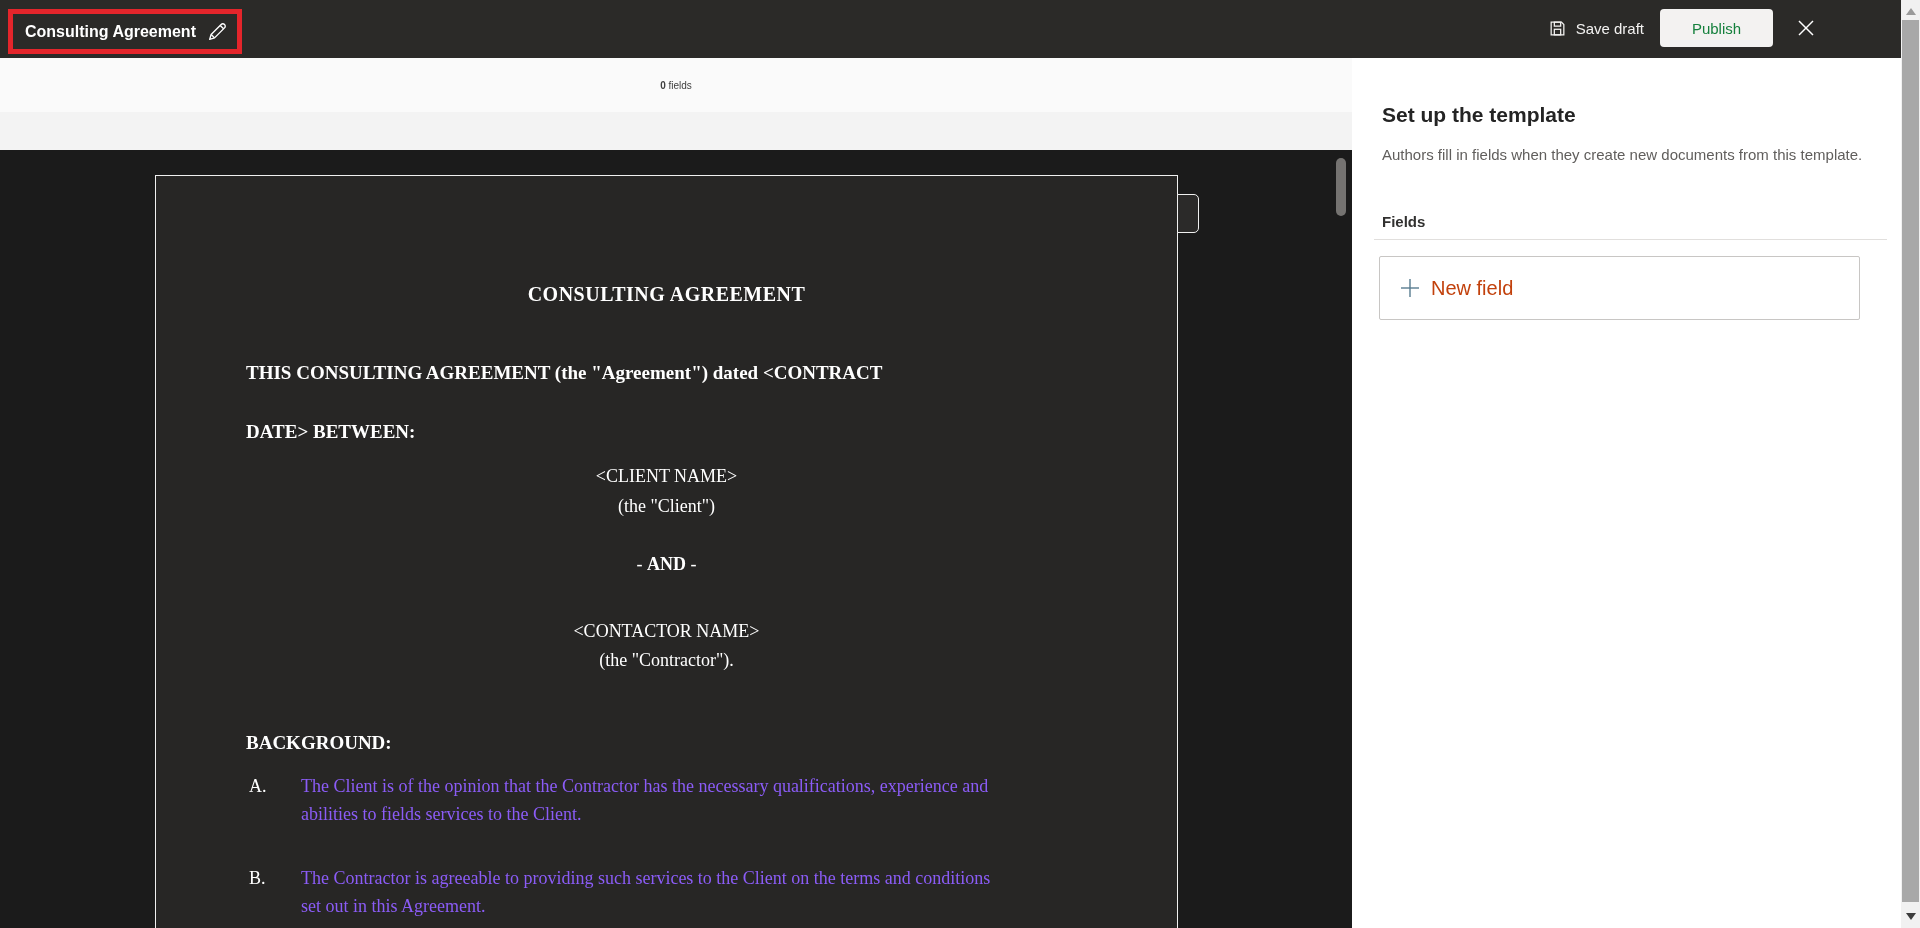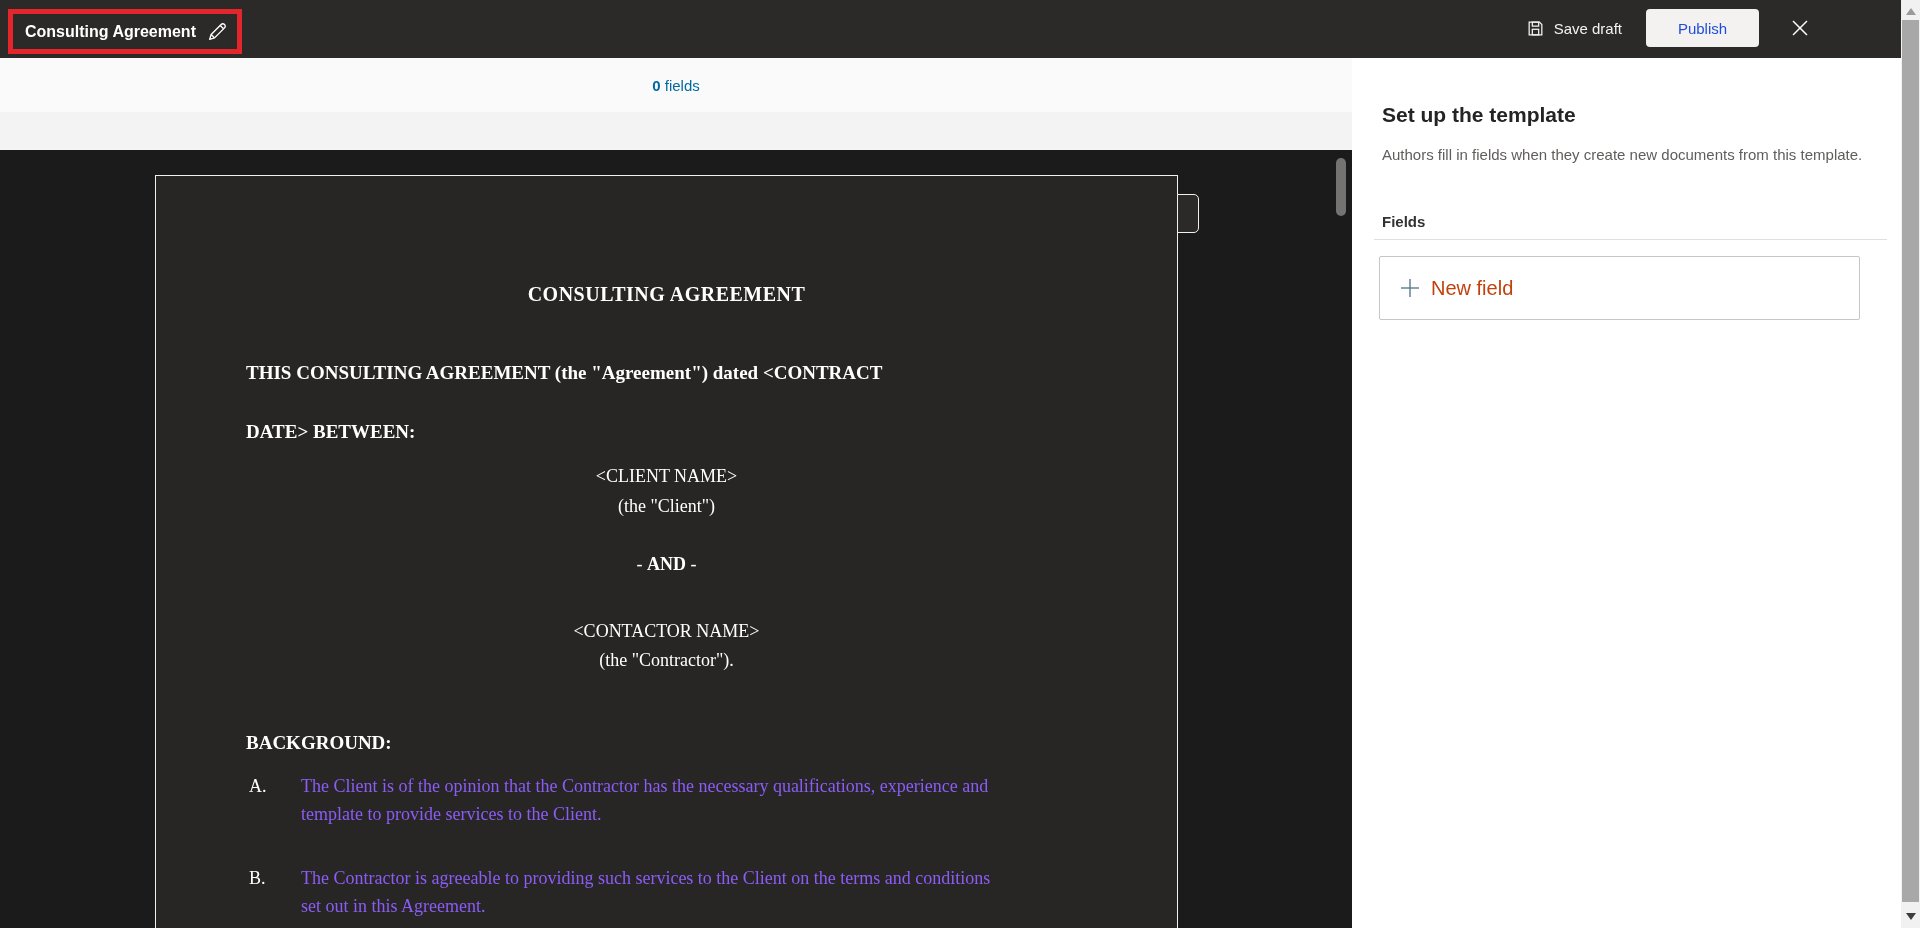--- a/index.html
+++ b/index.html
@@ -5,31 +5,31 @@
   * { margin:0; padding:0; box-sizing:border-box; }
   html,body { width:1920px; height:928px; overflow:hidden; background:#fff;
               font-family:"Liberation Sans", sans-serif; }
 
   
   #topbar { position:absolute; left:0; top:0; width:1901px; height:58px; background:#2b2a28; }
   #title-annotation { position:absolute; left:8px; top:9px; width:234px; height:45px;
                       border:5px solid #e4252b; display:flex; align-items:center; }
   #template-name { color:#ffffff; font-size:16px; font-weight:700; margin-left:12px; white-space:nowrap; cursor:pointer; }
   #pencil { margin-left:8px; width:26px; height:26px; display:inline-flex; align-items:center; justify-content:center; cursor:pointer; }
-  #topbar-right { position:absolute; right:84px; top:0; height:56px; display:flex; align-items:center; gap:24px; }
+  #topbar-right { position:absolute; right:78px; top:0; height:56px; display:flex; align-items:center; gap:16px; }
   #save-draft { display:flex; align-items:center; gap:9px; color:#f3f2f1; font-size:15px; cursor:pointer; }
   #publish-btn { width:113px; height:38px; background:#f3f2f1; border:none; border-radius:4px;
-                 color:#1d4ed8; font-size:15px; font-family:"Liberation Sans", sans-serif; }
+                 color:#15803d; font-size:15px; font-family:"Liberation Sans", sans-serif; }
   #close-btn { width:34px; height:34px; display:flex; align-items:center; justify-content:center; cursor:pointer; }
 
   
   #strip1 { position:absolute; left:0; top:58px; width:1352px; height:54px; background:#fafafa;
             display:flex; align-items:center; justify-content:center; }
   #strip2 { position:absolute; left:0; top:112px; width:1352px; height:38px; background:#f3f3f3; }
-  #fields-count-wrap { font-size:15px; color:#0369a1; }
+  #fields-count-wrap { font-size:10px; color:#404040; }
   #fields-count-wrap .count { font-weight:700; }
 
   
   #canvas { position:absolute; left:0; top:150px; width:1352px; height:778px; background:#1b1b1b; overflow:hidden; }
   #page { position:absolute; left:155px; top:25px; width:1023px; height:760px;
           background:#272625; border:1px solid #f0f0f0; }
   #page-tab { position:absolute; left:1177px; top:44px; width:22px; height:39px;
               background:#2b2a29; border:1px solid #f0f0f0; border-radius:0 5px 5px 0; }
   #doc-scroll-thumb { position:absolute; left:1336px; top:8px; width:10px; height:58px;
                       background:#757371; border-radius:5px; }
@@ -112,21 +112,21 @@
     <div class="doc-line left b" style="top:186px">THIS CONSULTING AGREEMENT (the "Agreement") dated &lt;CONTRACT</div>
     <div class="doc-line left b" style="top:245px">DATE&gt; BETWEEN:</div>
     <div class="doc-line center" style="top:290px">&lt;CLIENT NAME&gt;</div>
     <div class="doc-line center" style="top:320px">(the "Client")</div>
     <div class="doc-line center" style="top:378px"><span>- </span><span style="font-weight:700">AND</span><span> -</span></div>
     <div class="doc-line center" style="top:445px">&lt;CONTACTOR NAME&gt;</div>
     <div class="doc-line center" style="top:474px">(the "Contractor").</div>
     <div class="doc-line left b" style="top:556px">BACKGROUND:</div>
     <div class="marker" style="top:600px">A.</div>
     <div class="para" style="top:600px">The Client is of the opinion that the Contractor has the necessary qualifications, experience and</div>
-    <div class="para" style="top:628px">template to provide services to the Client.</div>
+    <div class="para" style="top:628px">abilities to fields services to the Client.</div>
     <div class="marker" style="top:692px">B.</div>
     <div class="para" style="top:692px">The Contractor is agreeable to providing such services to the Client on the terms and conditions</div>
     <div class="para" style="top:720px">set out in this Agreement.</div>
   </div>
   <div id="page-tab"></div>
   <div id="doc-scroll-thumb"></div>
 </div>
 
 <div id="panel">
   <div id="panel-title">Set up the template</div>

